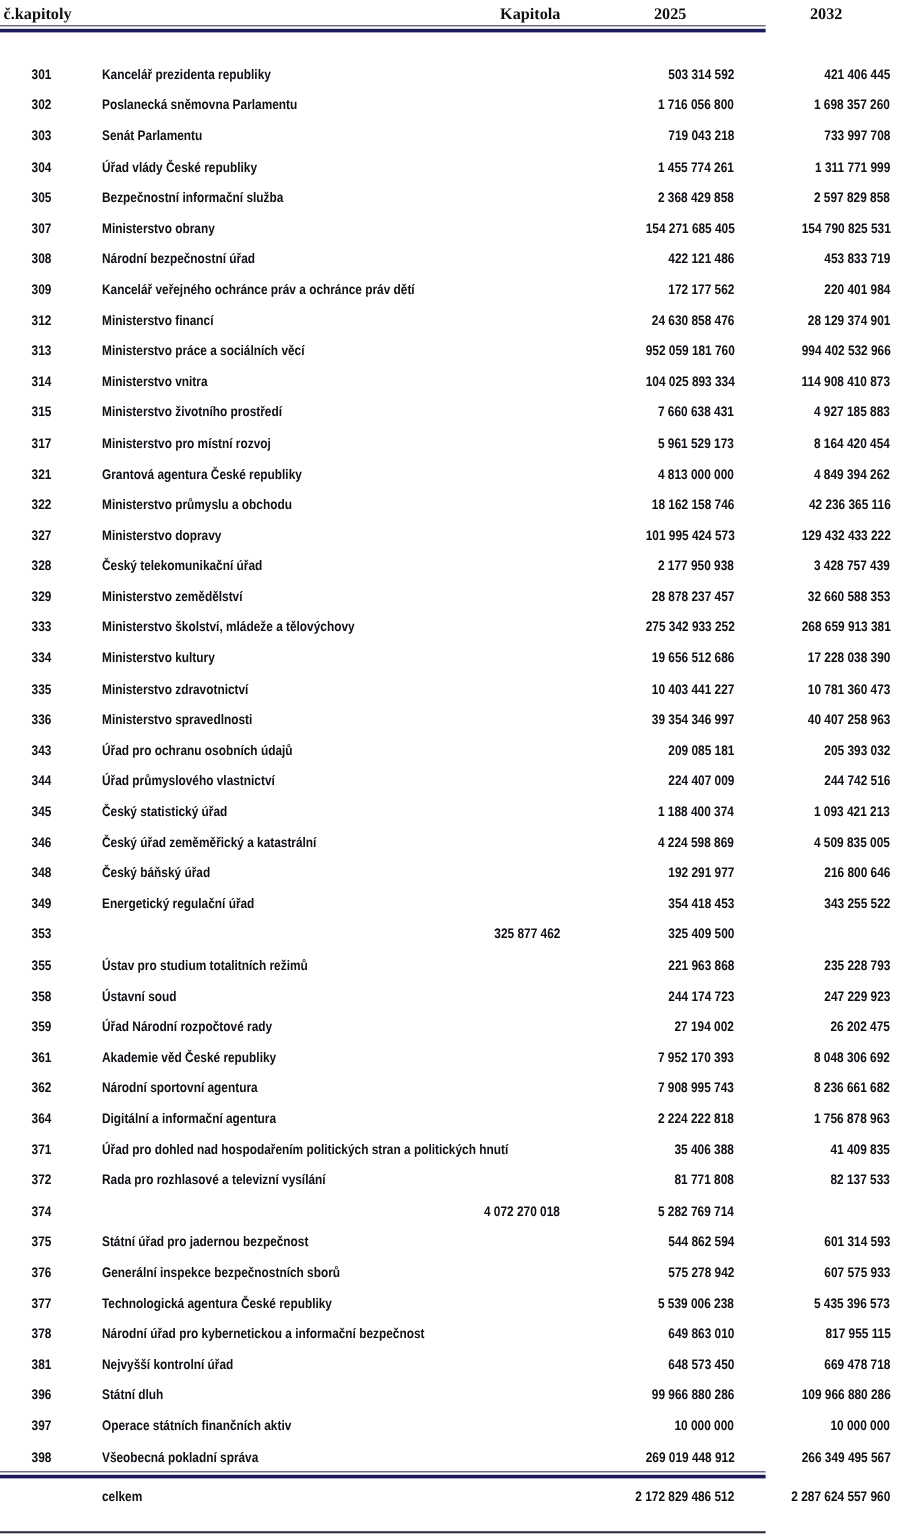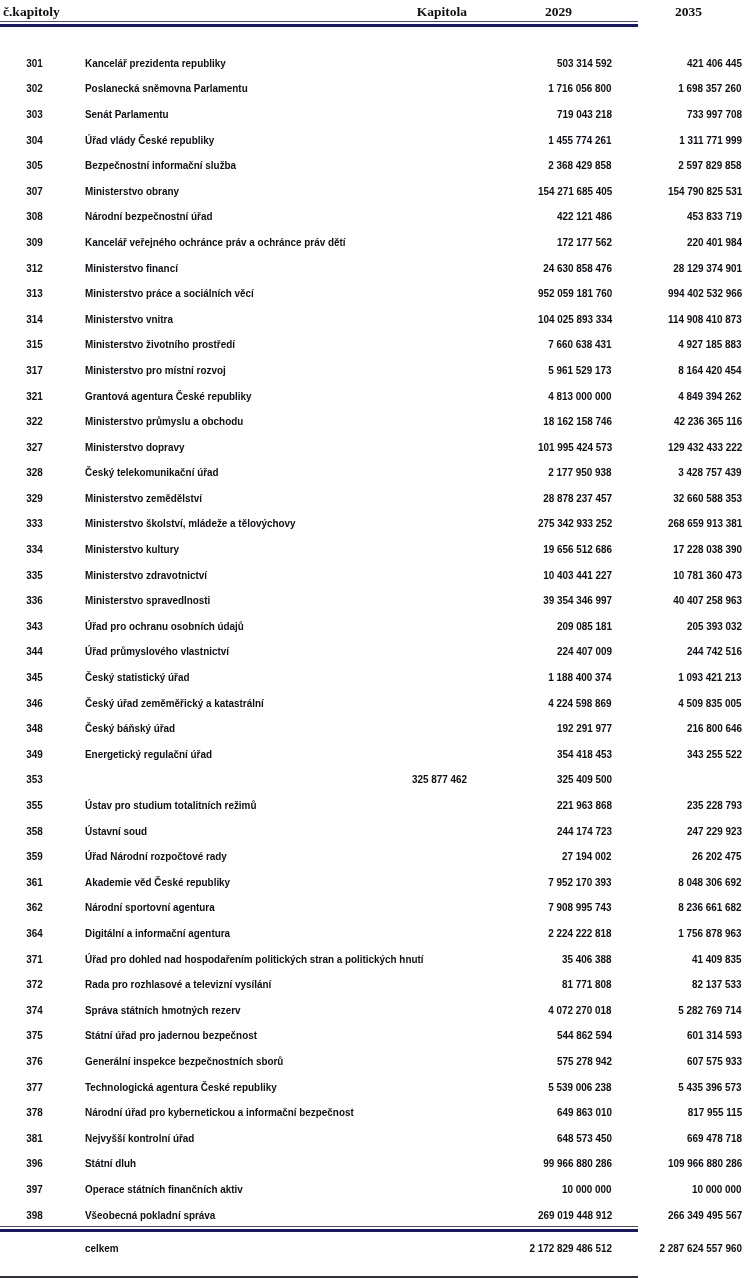--- a/index.html
+++ b/index.html
@@ -79,22 +79,22 @@
   }
 </style>
 </head>
 <body>
 
 <div class="page">
 
   <div class="thead">
     <div class="h1">č.kapitoly</div>
     <div class="h2">Kapitola</div>
-    <div class="h3">2029</div>
-    <div class="h4">2035</div>
+    <div class="h3">2025</div>
+    <div class="h4">2032</div>
   </div>
 
   <div class="sep"></div>
 
   <div class="tbody">
   <div class="row">
     <div class="c1"><span class="cx cc">301</span></div>
     <div class="c2"><span class="cx cl">Kancelář prezidenta republiky</span></div>
     <div class="c3"><span class="cx cr">503 314 592</span></div>
     <div class="c4"><span class="cx cr">421 406 445</span></div>
@@ -347,21 +347,20 @@
 
   <div class="row">
     <div class="c1"><span class="cx cc">372</span></div>
     <div class="c2"><span class="cx cl">Rada pro rozhlasové a televizní vysílání</span></div>
     <div class="c3"><span class="cx cr">81 771 808</span></div>
     <div class="c4"><span class="cx cr">82 137 533</span></div>
   </div>
 
   <div class="row">
     <div class="c1"><span class="cx cc">374</span></div>
-    <div class="c2"><span class="cx cl">Správa státních hmotných rezerv</span></div>
     <div class="c3"><span class="cx cr">4 072 270 018</span></div>
     <div class="c4"><span class="cx cr">5 282 769 714</span></div>
   </div>
 
   <div class="row">
     <div class="c1"><span class="cx cc">375</span></div>
     <div class="c2"><span class="cx cl">Státní úřad pro jadernou bezpečnost</span></div>
     <div class="c3"><span class="cx cr">544 862 594</span></div>
     <div class="c4"><span class="cx cr">601 314 593</span></div>
   </div>

